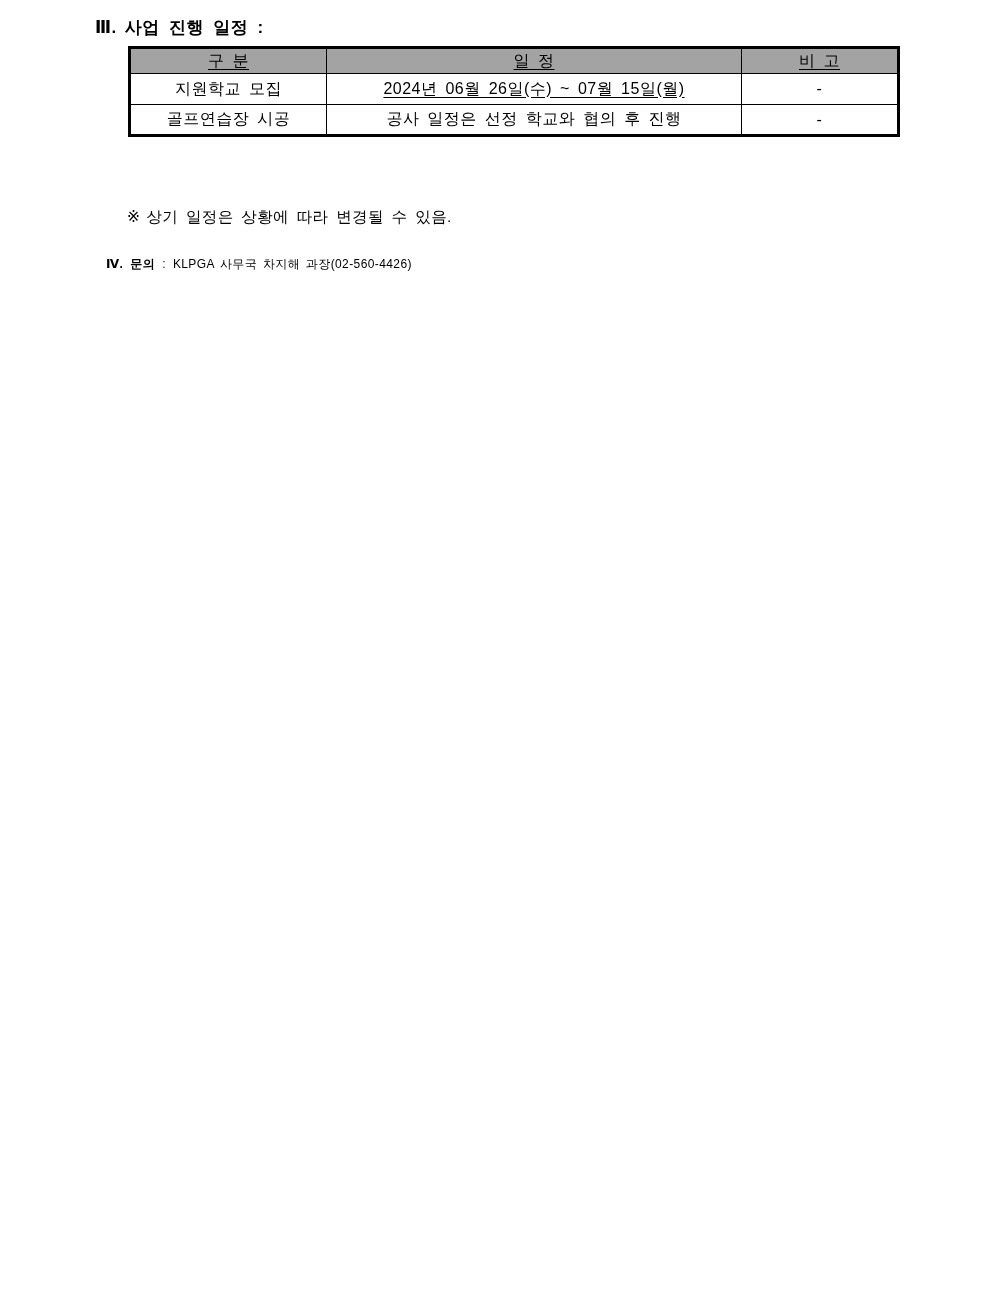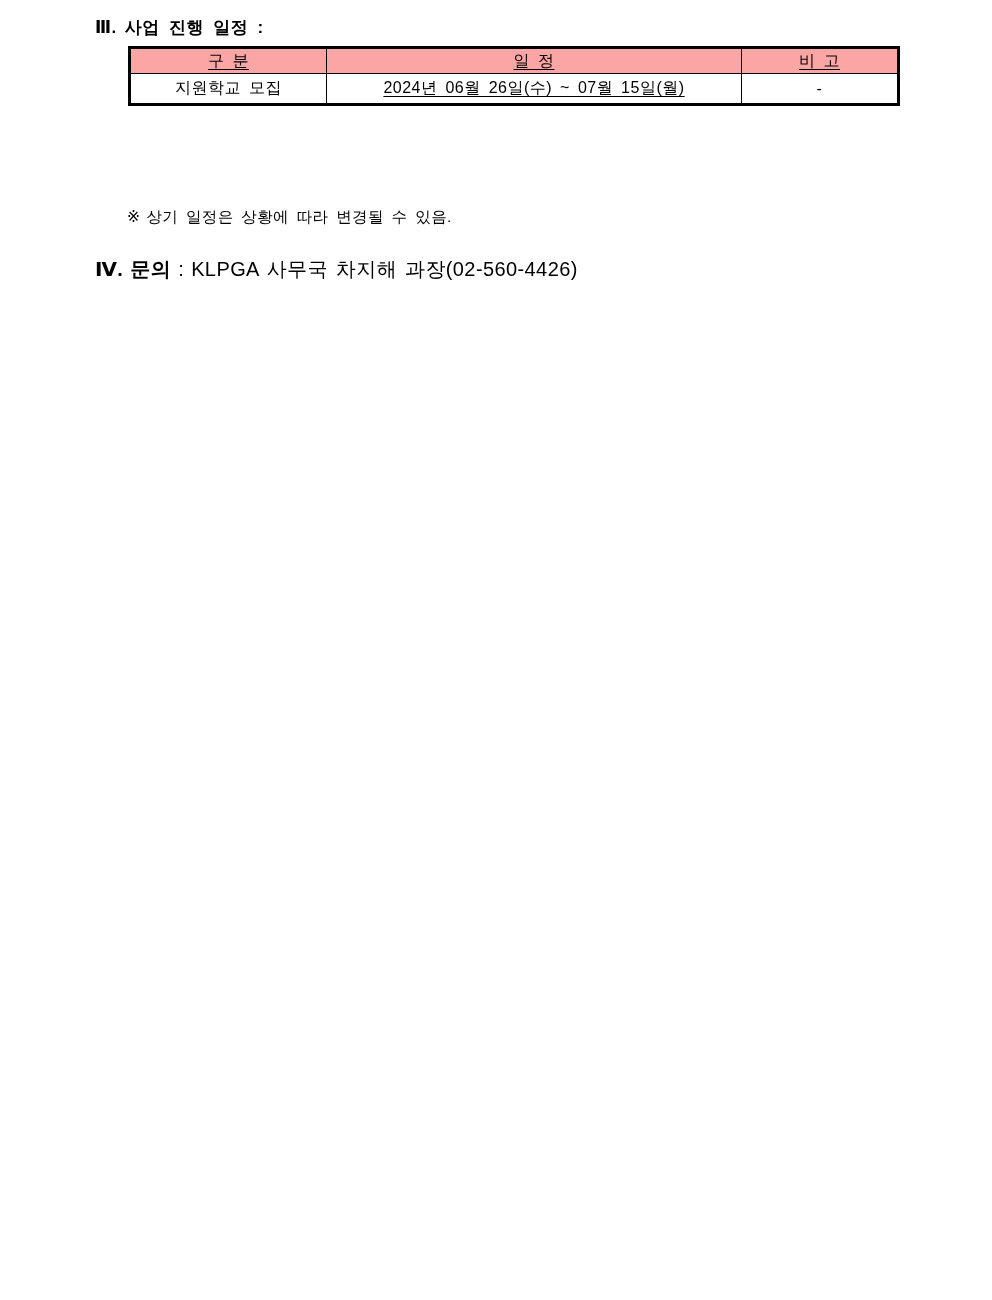--- a/index.html
+++ b/index.html
@@ -58,23 +58,23 @@
     left: 127px;
     top: 207px;
     font-size: 15.5px;
     letter-spacing: 0.4px;
     word-spacing: 3px;
     white-space: nowrap;
   }
   .footnote .marker { margin-right: 6px; }
   .section4 {
     position: absolute;
-    left: 95px;
+    left: 106px;
     top: 256px;
-    font-size: 20px;
+    font-size: 12px;
     letter-spacing: 0.4px;
     word-spacing: 2px;
     white-space: nowrap;
   }
   .section4 .numeral { font-weight: bold; margin-right: 7px; }
   .section4 .label   { font-weight: bold; }
   .section4 .sep     { margin: 0 7px; }
 </style>
 </head>
 <body>
@@ -85,30 +85,35 @@
     <span class="numeral">Ⅲ.</span><span>사업 진행 일정 :</span>
   </div>
 
   <table class="schedule-table">
     <colgroup>
       <col class="col-category">
       <col class="col-schedule">
       <col class="col-note">
     </colgroup>
     <thead>
-      <tr style="background: #fca5a5;">
+      <tr style="background: #a3a3a3;">
         <th class="u">구 분</th>
         <th class="u">일 정</th>
         <th class="u">비 고</th>
       </tr>
     </thead>
     <tbody>
       <tr>
         <td>지원학교 모집</td>
         <td class="u">2024년 06월 26일(수) ~ 07월 15일(월)</td>
+        <td>-</td>
+      </tr>
+      <tr>
+        <td>골프연습장 시공</td>
+        <td>공사 일정은 선정 학교와 협의 후 진행</td>
         <td>-</td>
       </tr>
     </tbody>
   </table>
 
   <div class="footnote">
     <span class="marker">※</span><span>상기 일정은 상황에 따라 변경될 수 있음.</span>
   </div>
 
   <div class="section4">

